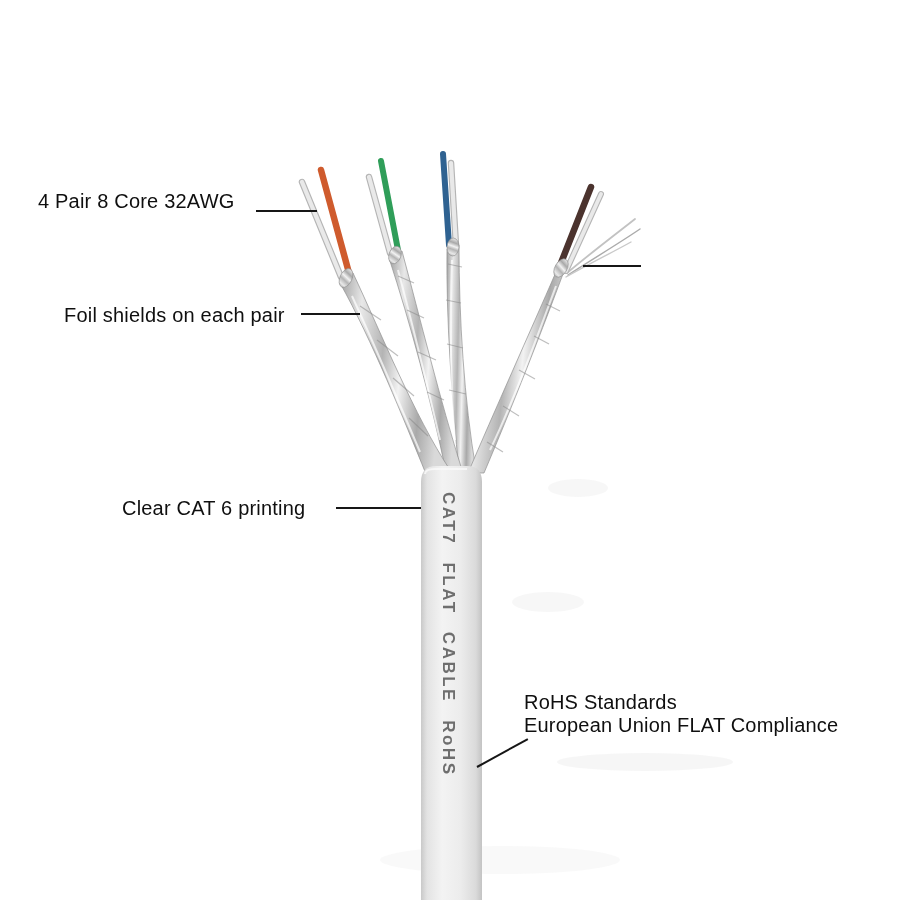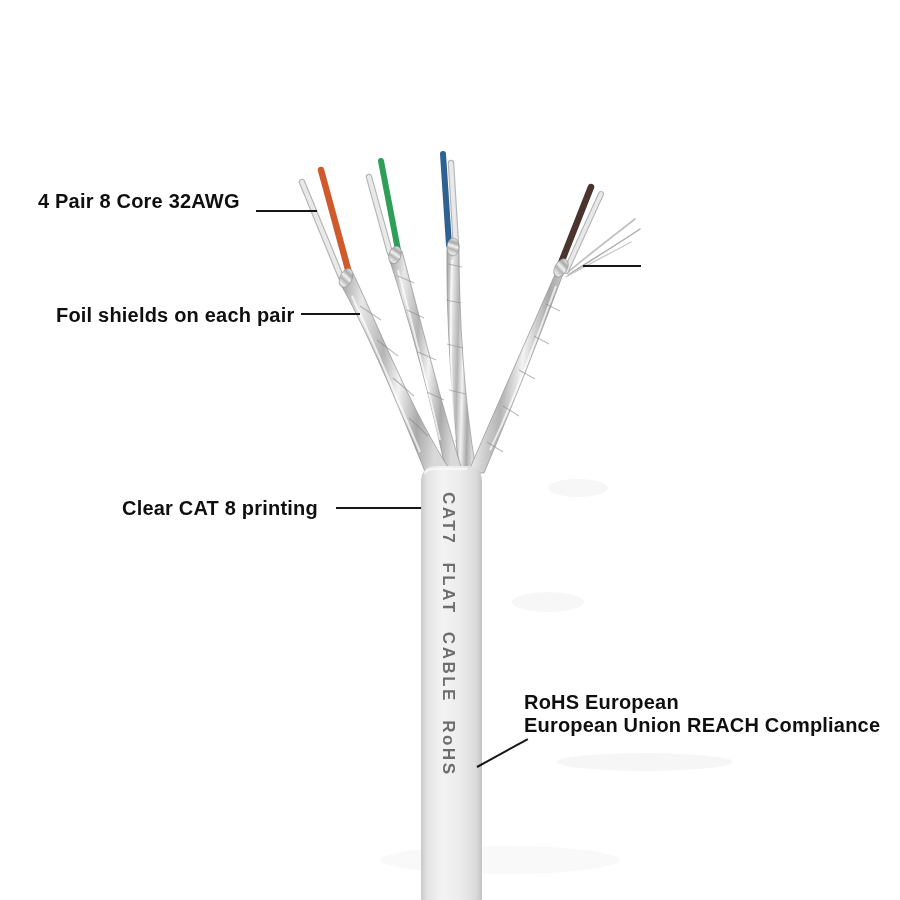--- a/index.html
+++ b/index.html
@@ -3,21 +3,21 @@
 <meta charset="utf-8">
 <style>
   html,body{margin:0;padding:0;background:#ffffff;}
   .canvas{
     position:relative;width:900px;height:900px;background:#ffffff;
     overflow:hidden;margin:0 auto;
     font-family:"Liberation Sans",sans-serif;
   }
   .illustration{position:absolute;left:0;top:0;width:900px;height:900px;}
   .label{
-    position:absolute;font-weight:700;font-size:20px;line-height:23px;
+    position:absolute;font-weight:400;font-size:20px;line-height:23px;
     color:#0f0f0f;white-space:nowrap;letter-spacing:0.2px;
   }
   .leader{
     position:absolute;height:2px;background:#161616;transform-origin:left center;
   }
 </style>
 </head>
 <body>
 
 <div class="canvas">
@@ -125,23 +125,23 @@
   <div class="leader" style="left:256px;top:210px;width:61px;"></div>
   <div class="leader" style="left:301px;top:313px;width:59px;"></div>
   <div class="leader" style="left:583px;top:265px;width:58px;"></div>
   <div class="leader" style="left:336px;top:507px;width:85px;"></div>
   <div class="leader" style="left:477px;top:766px;width:58px;transform:rotate(-28.8deg);"></div>
 
   <div class="label" style="left:38px;top:190px;">
     <div>4 Pair 8 Core 32AWG</div>
   </div>
 
-  <div class="label" style="left:56px;top:304px;">Foil shields on each pair</div>
+  <div class="label" style="left:64px;top:304px;">Foil shields on each pair</div>
 
 
-  <div class="label" style="left:122px;top:497px;">Clear CAT 8 printing</div>
+  <div class="label" style="left:122px;top:497px;">Clear CAT 6 printing</div>
 
   <div class="label" style="left:524px;top:691px;">
-    <div>RoHS European</div>
-    <div>European Union REACH Compliance</div>
+    <div>RoHS Standards</div>
+    <div>European Union FLAT Compliance</div>
   </div>
 
 </div>
 
 </body></html>

